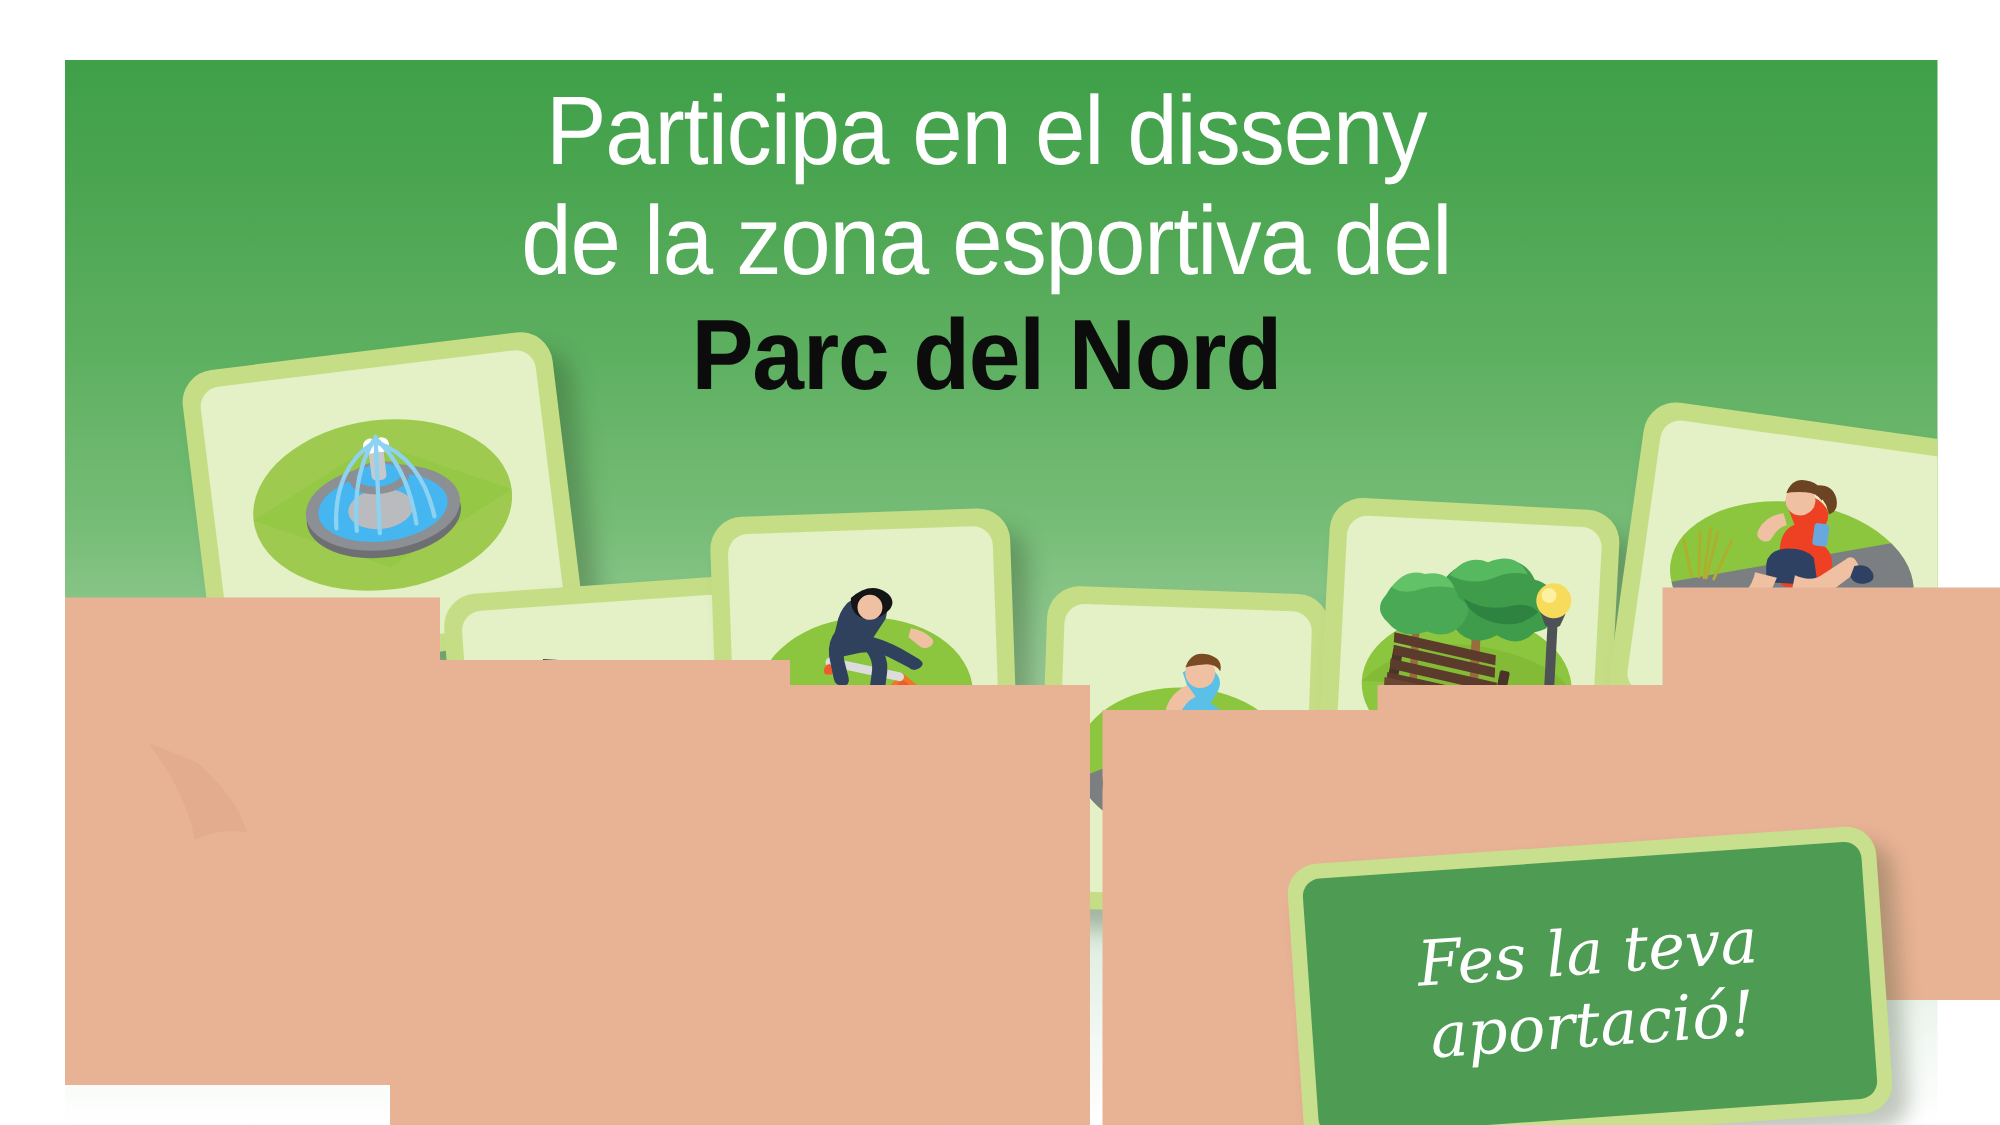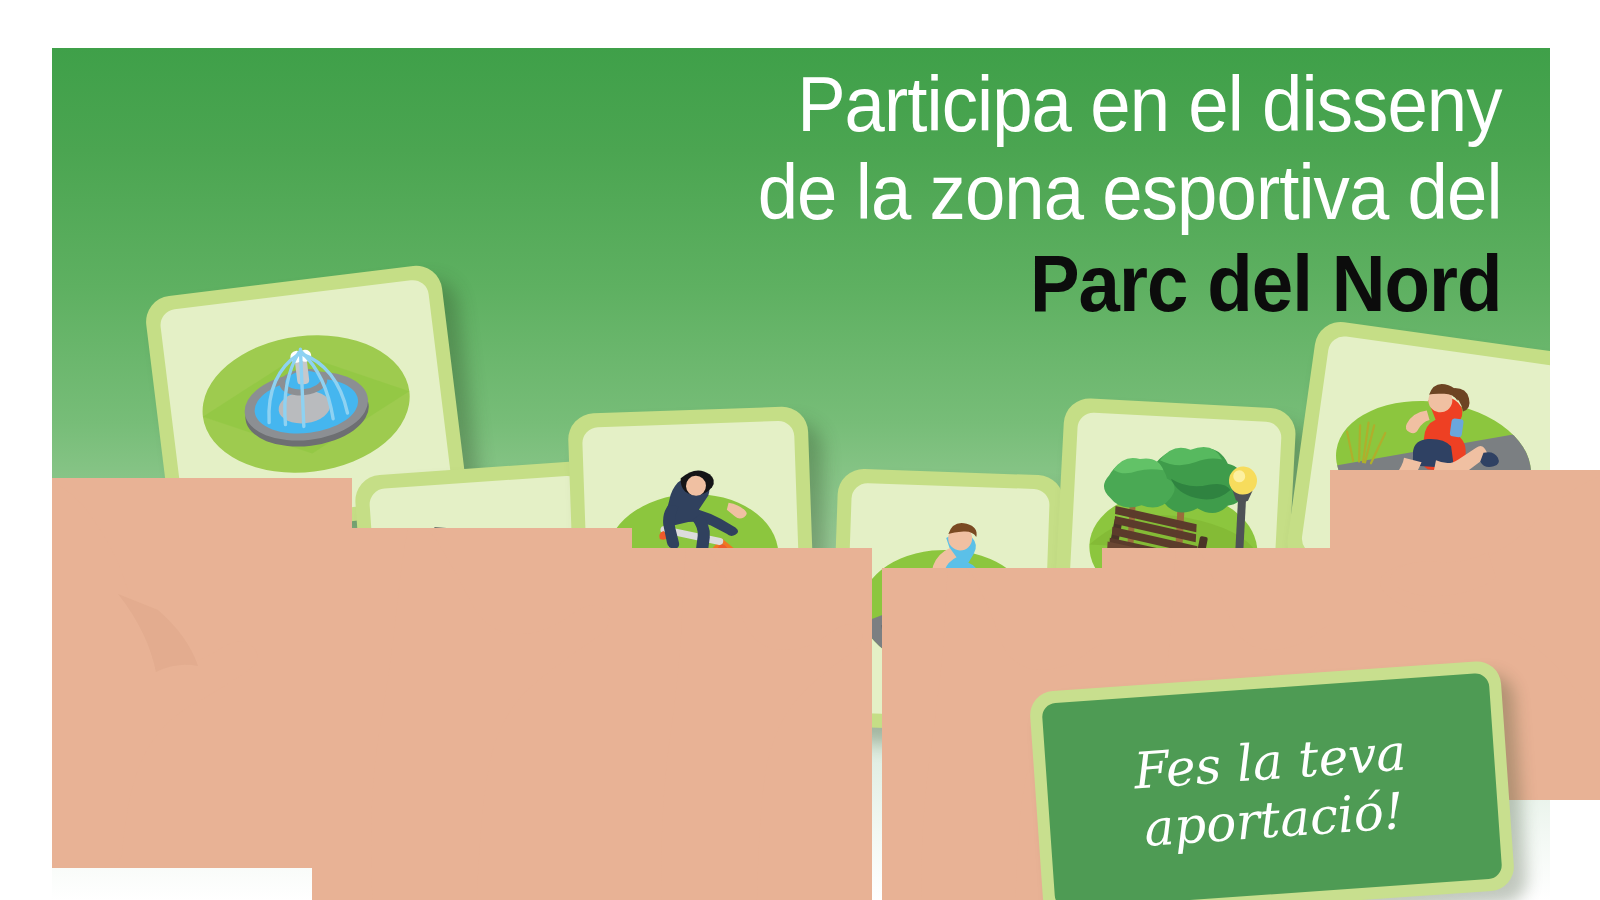--- a/index.html
+++ b/index.html
@@ -9,21 +9,21 @@
   #stage{position:relative;width:1600px;height:900px;background:#fff;overflow:hidden;}
 
   
   .panel{position:absolute;left:52px;top:48px;width:1498px;height:852px;
          background:linear-gradient(to bottom,
             #3fa049 0%, #4ba551 12%, #5eb061 28%, #77bd78 44%,
             #9ecf9c 60%, #c8e3c6 74%, #e2efe4 84%, #f2f8f3 92%, #ffffff 100%);
          overflow:hidden;}
 
   
-  .headline{position:absolute;left:56px;top:60px;width:1498px;text-align:right;
+  .headline{position:absolute;left:40px;top:60px;width:1498px;text-align:center;
             pointer-events:none;z-index:40;}
   .hl-line{display:block;color:#ffffff;font-size:78px;line-height:88px;
            font-weight:400;letter-spacing:-1px;
            font-family:"Liberation Sans Narrow","Liberation Sans",sans-serif;
            transform:scaleX(.93);}
   .hl-strong{display:block;color:#0c0c0c;font-size:80px;line-height:96px;
              font-weight:700;letter-spacing:-1px;
              font-family:"Liberation Sans Narrow","Liberation Sans",sans-serif;
              transform:scaleX(.93);}
 

